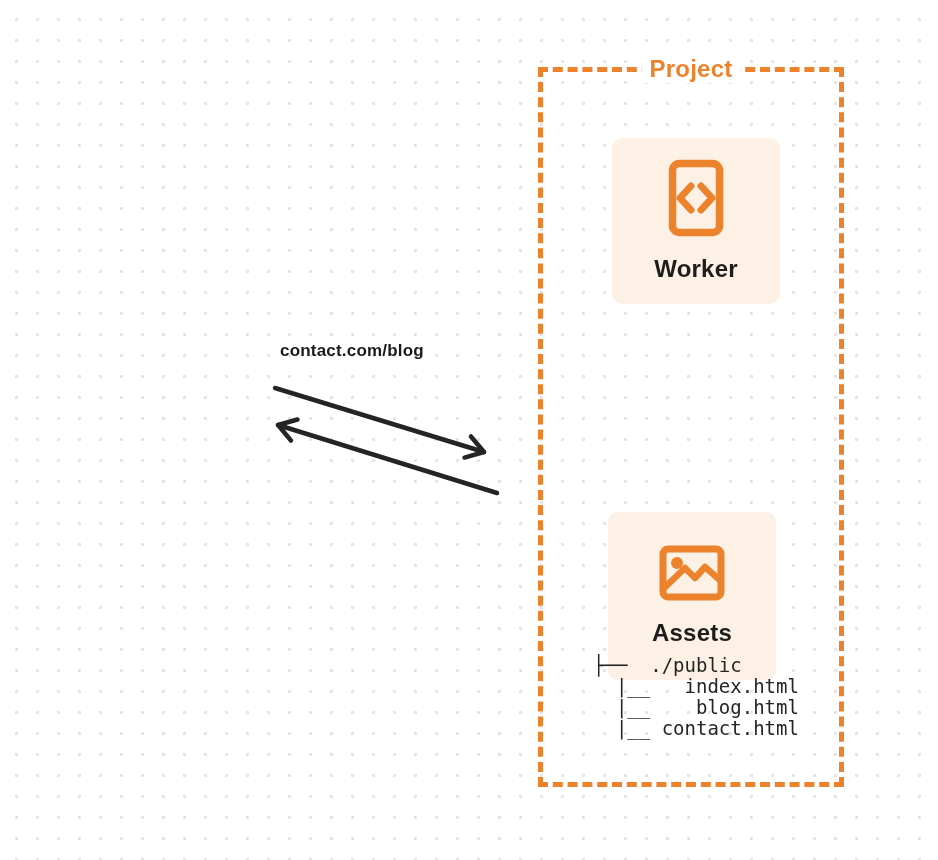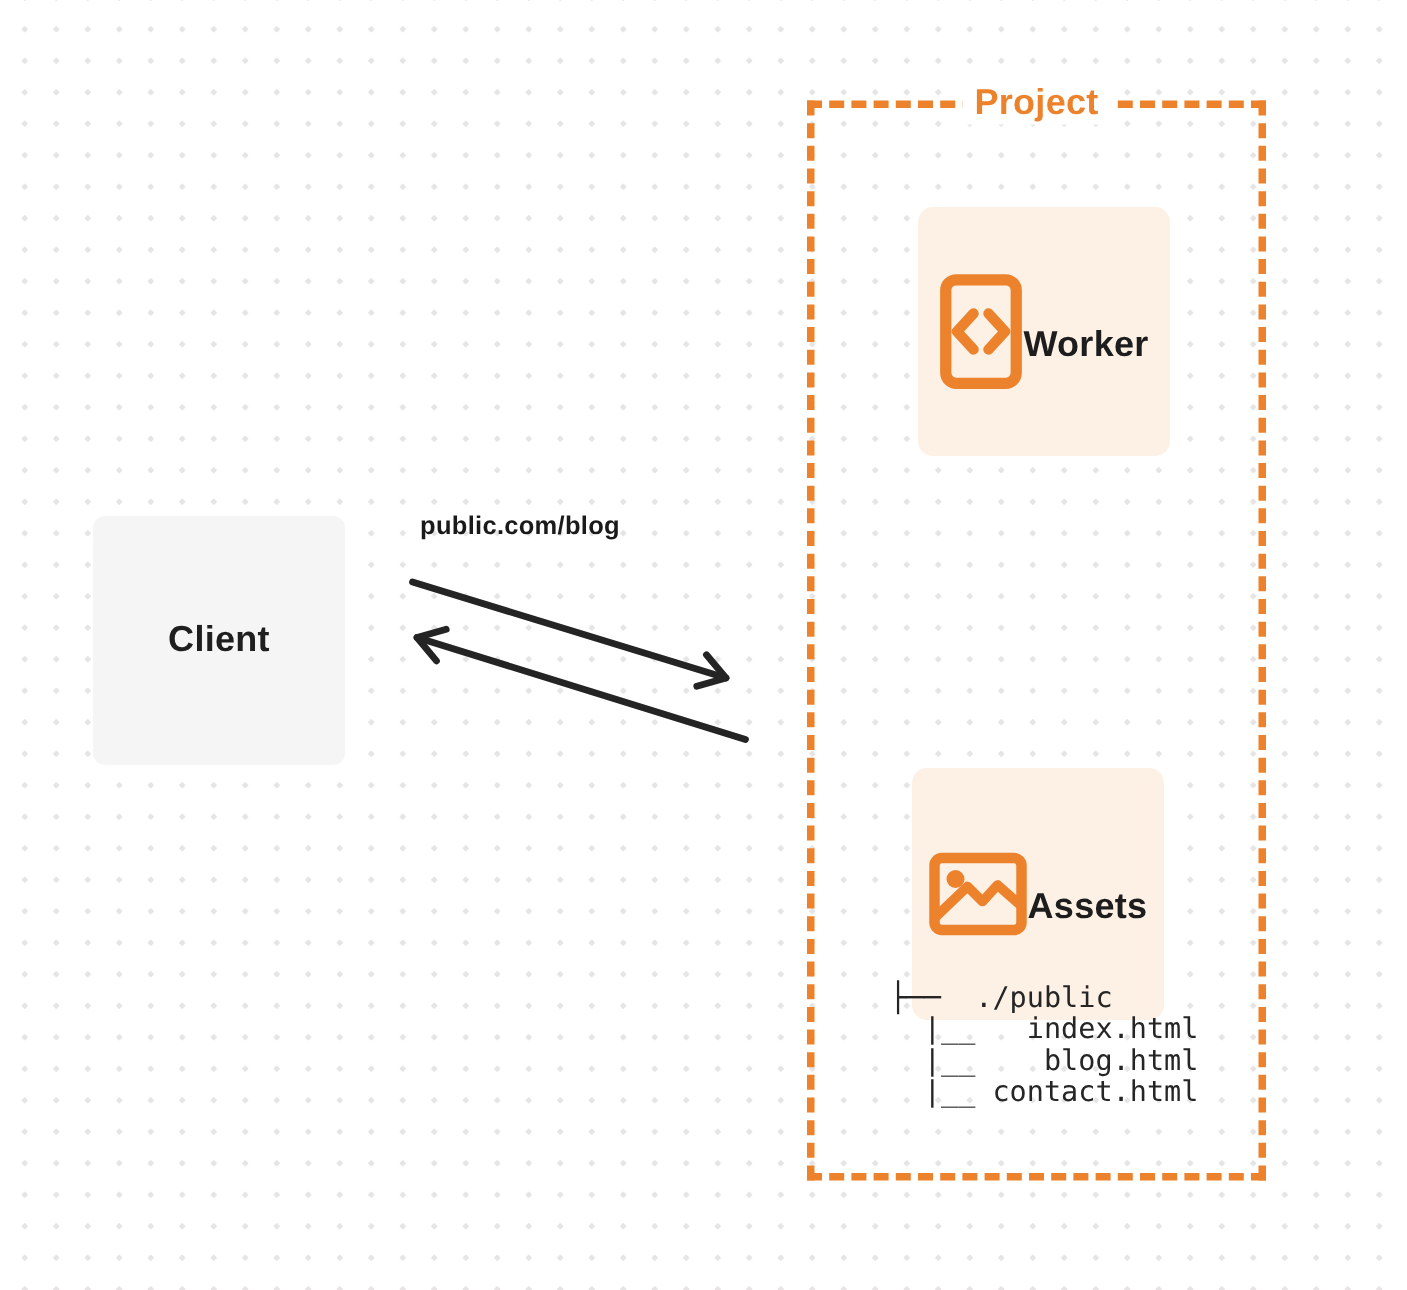--- a/index.html
+++ b/index.html
@@ -61,21 +61,21 @@
     letter-spacing: 0.2px;
     white-space: nowrap;
   }
 
   
   .card {
     position: absolute;
     width: 168px;
     background: #fcf1e4;
     border-radius: 10px;
-    display: flex; flex-direction: row;
+    display: flex; flex-direction: column;
     align-items: center; justify-content: center;
   }
   .card-worker { left: 69px; top: 66px; height: 166px; }
   .card-assets { left: 65px; top: 412px; height: 168px; margin-top: 28px; }
   .card .icon-wrap { display: flex; align-items: center; justify-content: center; }
   .card .card-label {
     margin-top: 18px;
     font-size: 24px; font-weight: 700; color: #1d1d1d;
     letter-spacing: 0.2px;
   }
@@ -89,25 +89,22 @@
     line-height: 21px;
     color: #252525;
     white-space: pre;
   }
 </style>
 </head>
 <body>
 
 <div class="canvas">
 
-  <div class="client-box">
-    <span class="label">Client</span>
-  </div>
 
-  <div class="request-label">public.com/blog</div>
+  <div class="request-label">contact.com/blog</div>
 
   <svg class="arrows" viewBox="0 0 938 860" xmlns="http://www.w3.org/2000/svg">
     <defs>
       <marker id="head" markerUnits="userSpaceOnUse" markerWidth="48" markerHeight="48" refX="0" refY="0" orient="auto" viewBox="-24 -24 48 48">
         <path d="M-17,-11 L0,0 L-17,11" fill="none" stroke="#242424" stroke-width="4.5" stroke-linecap="round" stroke-linejoin="round"></path>
       </marker>
     </defs>
     <line x1="275" y1="388" x2="484" y2="452" stroke="#242424" stroke-width="4.5" stroke-linecap="round" marker-end="url(#head)"></line>
     <line x1="497" y1="493" x2="278" y2="425" stroke="#242424" stroke-width="4.5" stroke-linecap="round" marker-end="url(#head)"></line>
   </svg>

